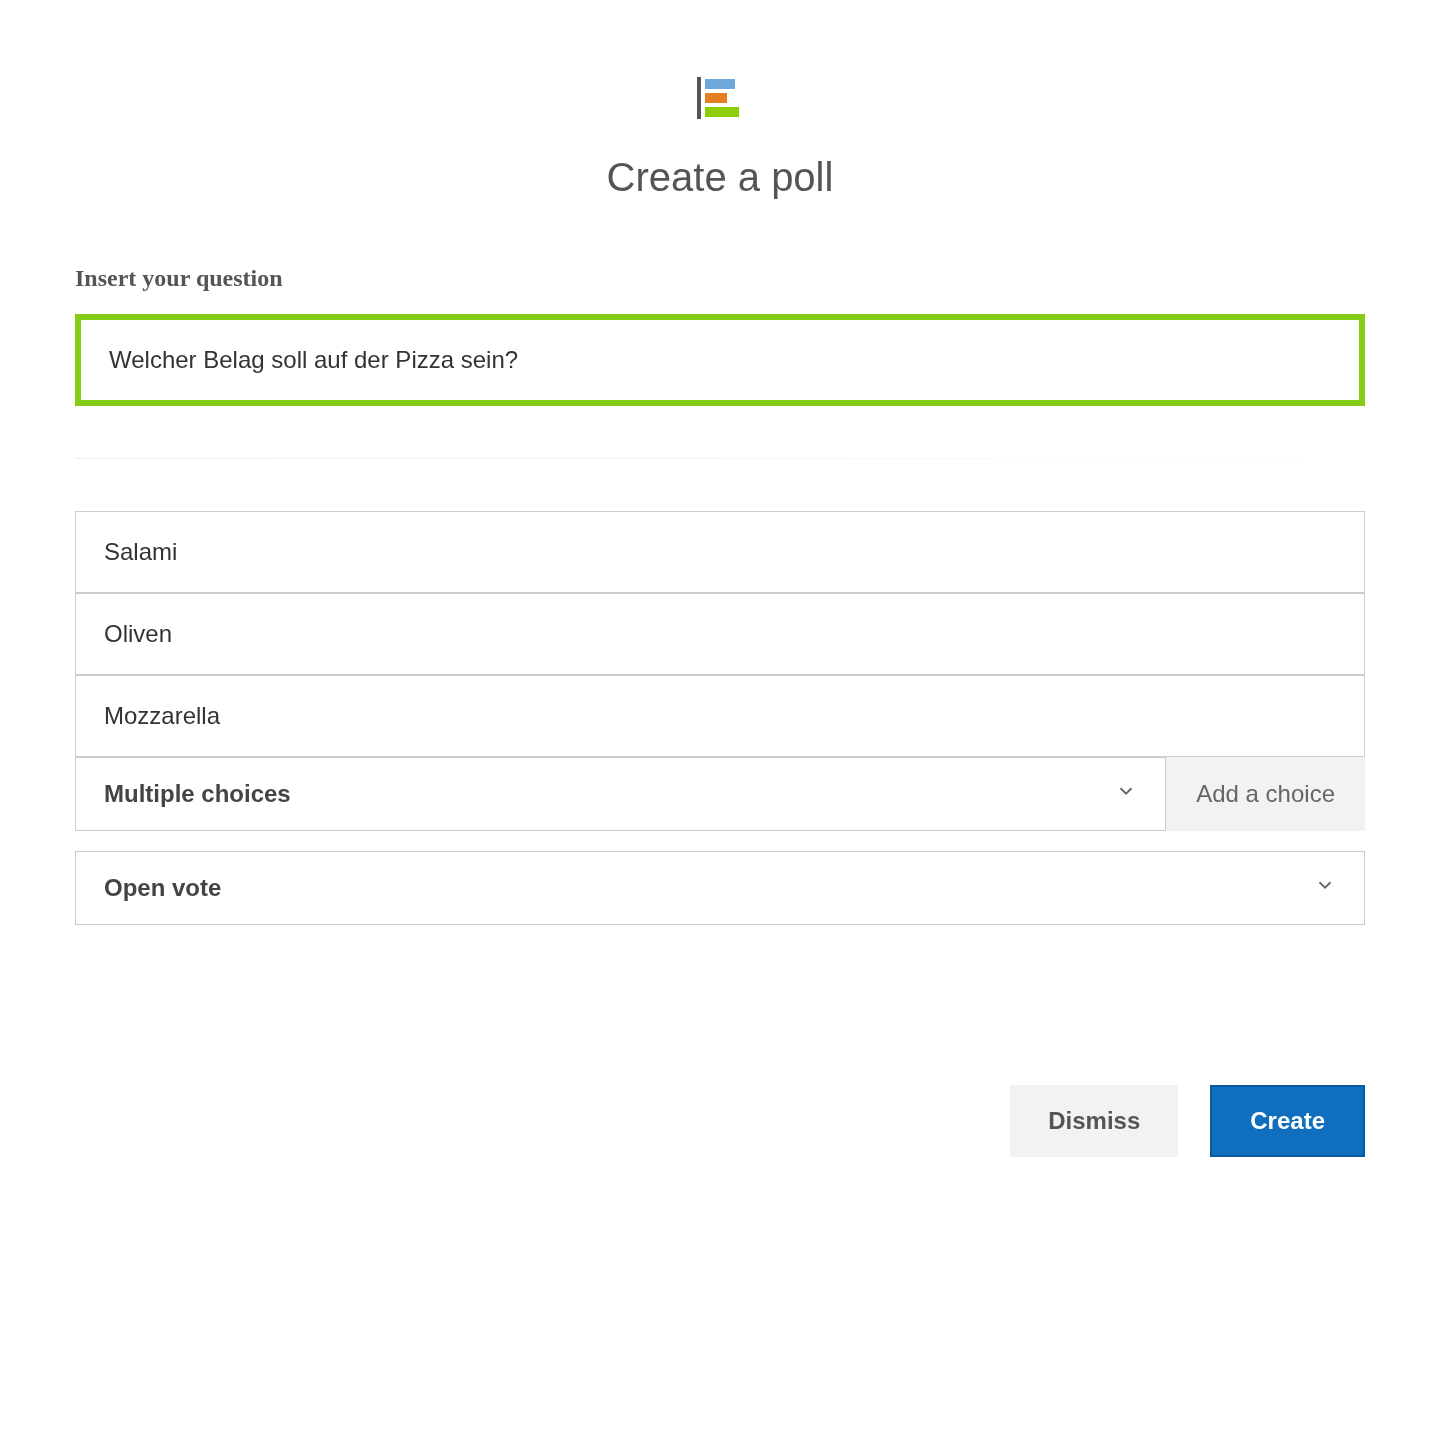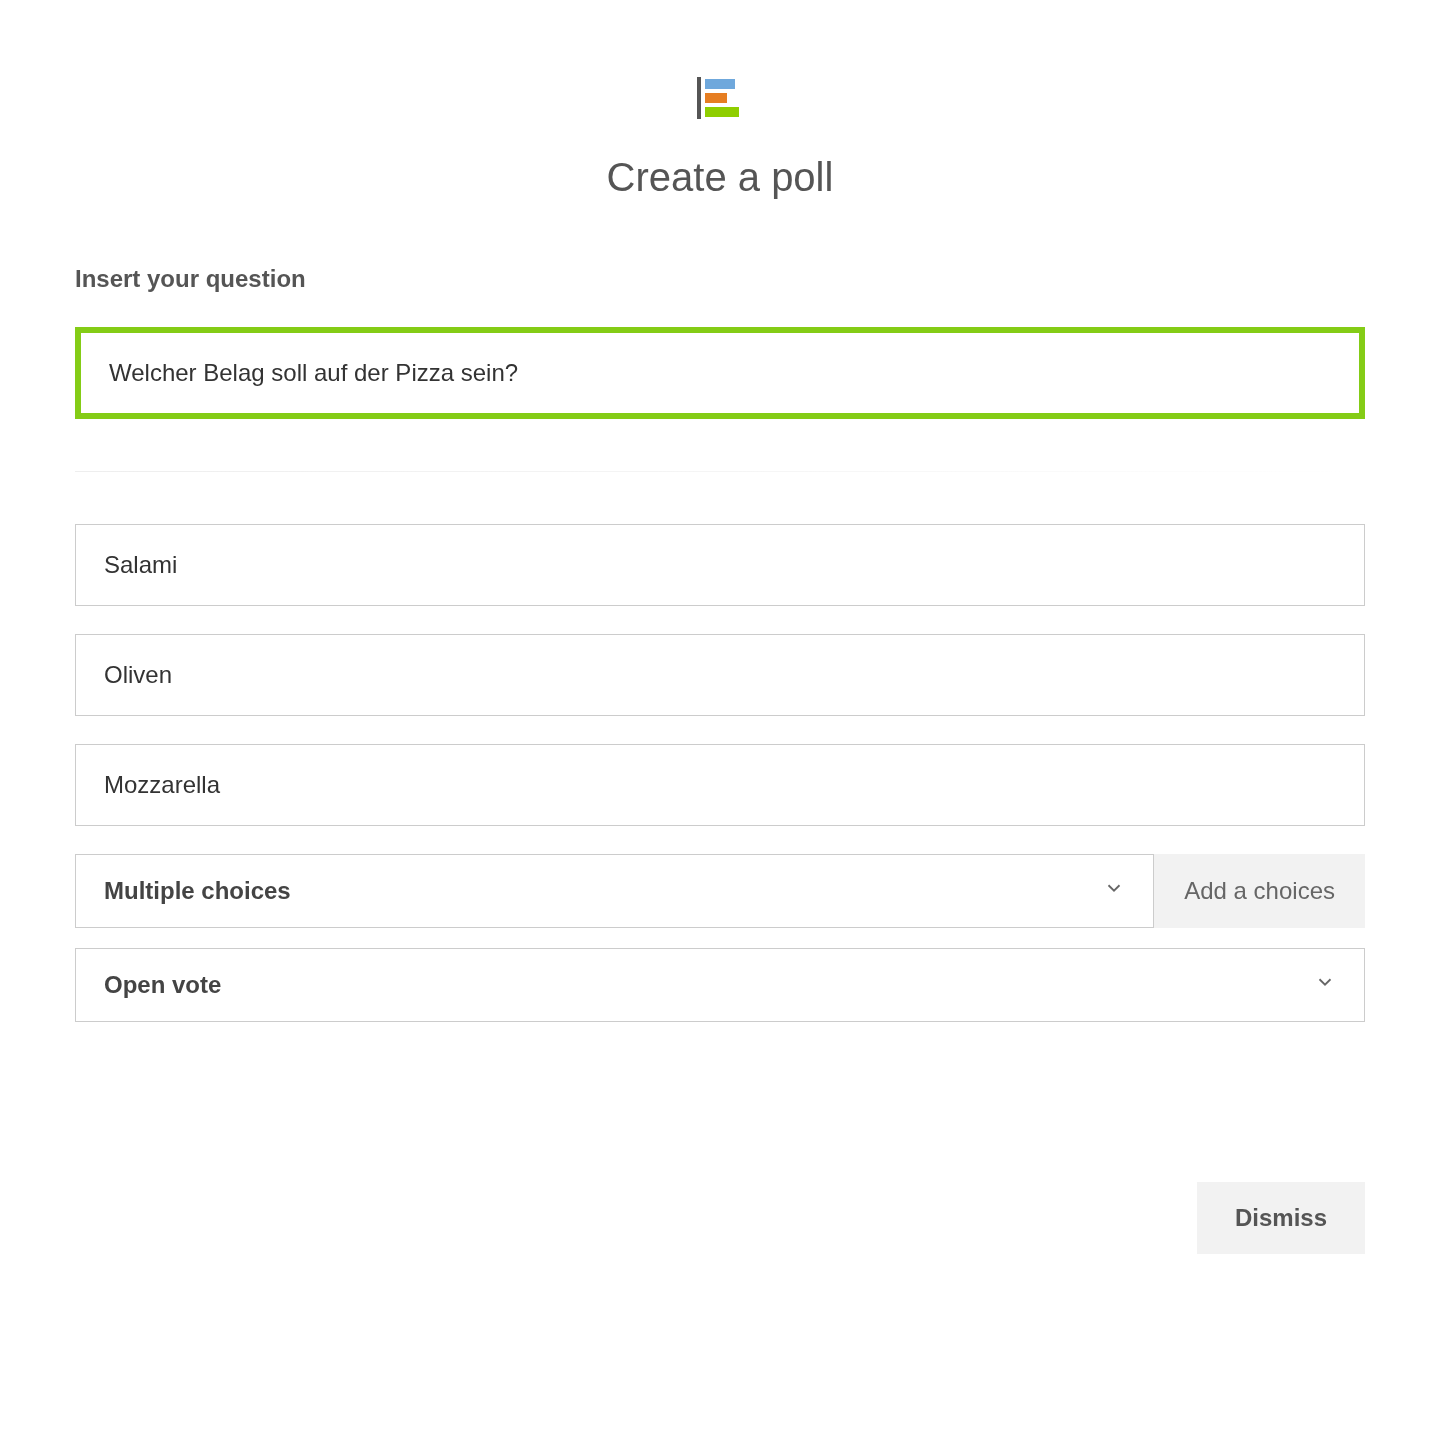--- a/index.html
+++ b/index.html
@@ -29,21 +29,22 @@
     }
     .title {
       font-size: 40px;
       font-weight: 400;
       color: #555555;
     }
     .question-label {
       font-size: 24px;
       font-weight: 600;
       color: #555555;
-      margin-bottom: 34px;
+      margin-bottom: 22px;
+      font-family: Liberation Serif, serif;
     }
     .text-input {
       width: 100%;
       border: 6px solid #84cc16;
       padding: 26px 28px;
       font-size: 24px;
       font-family: inherit;
       color: #333333;
       outline: none;
       background: #ffffff;
@@ -55,21 +56,20 @@
     }
     .choice-input {
       width: 100%;
       border: 1px solid #cccccc;
       padding: 26px 28px;
       font-size: 24px;
       font-family: inherit;
       color: #333333;
       outline: none;
       background: #ffffff;
-      margin-bottom: 28px;
     }
     .controls-row {
       display: flex;
       margin-bottom: 20px;
     }
     .dropdown {
       flex: 1;
       display: flex;
       align-items: center;
       justify-content: space-between;
@@ -166,30 +166,31 @@
 
 <div class="controls-row">
   <div class="dropdown">
     <span>Multiple choices</span>
     <span>
       <svg class="chevron" viewBox="0 0 24 24">
           <polyline points="6 9 12 15 18 9"></polyline>
         </svg>
     </span>
   </div>
-  <button class="add-choice-btn">Add a choices</button>
+  <button class="add-choice-btn">Add a choice</button>
 </div>
 
 <div class="dropdown-full">
   <span>Open vote</span>
   <span>
     <svg class="chevron" viewBox="0 0 24 24">
         <polyline points="6 9 12 15 18 9"></polyline>
       </svg>
   </span>
 </div>
 
 <div class="footer">
   <button class="dismiss-btn">Dismiss</button>
+  <button class="create-btn">Create</button>
 </div>
 
 
 
 
 </body></html>

